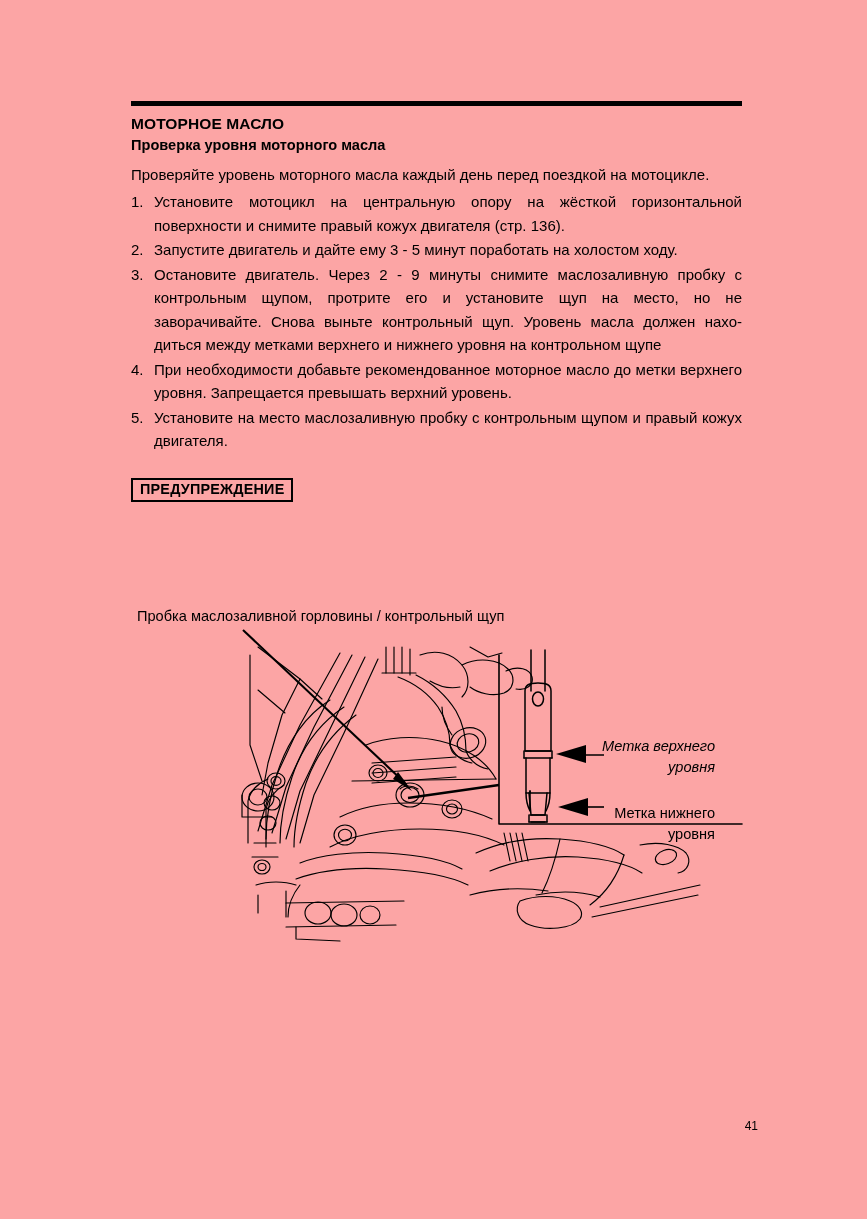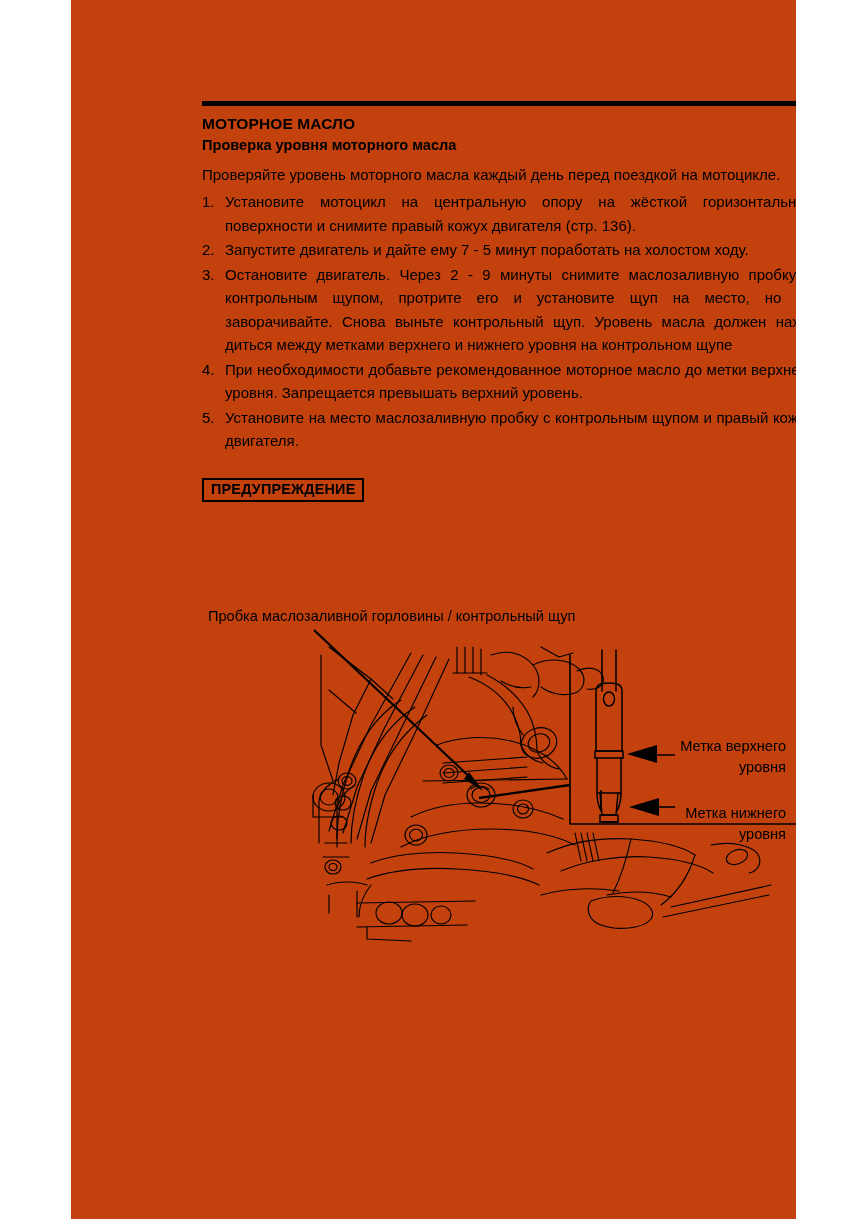--- a/index.html
+++ b/index.html
@@ -7,23 +7,23 @@
     margin: 0;
     padding: 0;
     background: #ffffff;
   }
   body {
     font-family: "Liberation Sans", sans-serif;
     color: #000000;
   }
   #page {
     position: relative;
-    width: 725px;
+    width: 867px;
     height: 1219px;
-    background: #c2410c;
+    background: #fca5a5;
     overflow: hidden;
     margin: 0 auto;
   }
 
   
   .top-rule {
     position: absolute;
     left: 131px;
     top: 101px;
     width: 611px;
@@ -130,21 +130,21 @@
     font-size: 14.6px;
     white-space: nowrap;
   }
   .fig-label {
     position: absolute;
     font-size: 14.6px;
     line-height: 21px;
     text-align: right;
     white-space: nowrap;
   }
-  .label-upper { left: 530px; top: 141px; width: 185px; }
+  .label-upper { left: 530px; top: 141px; width: 185px; font-style: italic; }
   .label-lower { left: 530px; top: 208px; width: 185px; }
 
   .fig-svg {
     position: absolute;
     left: 0;
     top: 0;
   }
 
   
   .page-num {
@@ -172,21 +172,21 @@
     <p class="lead">Проверяйте уровень моторного масла каждый день перед поездкой на мотоцикле.</p>
 
 
     <ol class="steps">
       <li>
         <span class="num">1.</span>
         <span class="txt">Установите мотоцикл на центральную опору на жёсткой горизонтальной поверхности и снимите правый кожух двигателя (стр. 136).</span>
       </li>
       <li>
         <span class="num">2.</span>
-        <span class="txt">Запустите двигатель и дайте ему 7 - 5 минут поработать на холостом ходу.</span>
+        <span class="txt">Запустите двигатель и дайте ему 3 - 5 минут поработать на холостом ходу.</span>
       </li>
       <li>
         <span class="num">3.</span>
         <span class="txt">Остановите двигатель. Через 2 - 9 минуты снимите маслозаливную пробку с контрольным щупом, протрите его и установите щуп на место, но не заворачивайте. Снова выньте контрольный щуп. Уровень масла должен нахо-диться между метками верхнего и нижнего уровня на контрольном щупе</span>
       </li>
       <li>
         <span class="num">4.</span>
         <span class="txt">При необходимости добавьте рекомендованное моторное масло до метки верхнего уровня. Запрещается превышать верхний уровень.</span>
       </li>
       <li>

